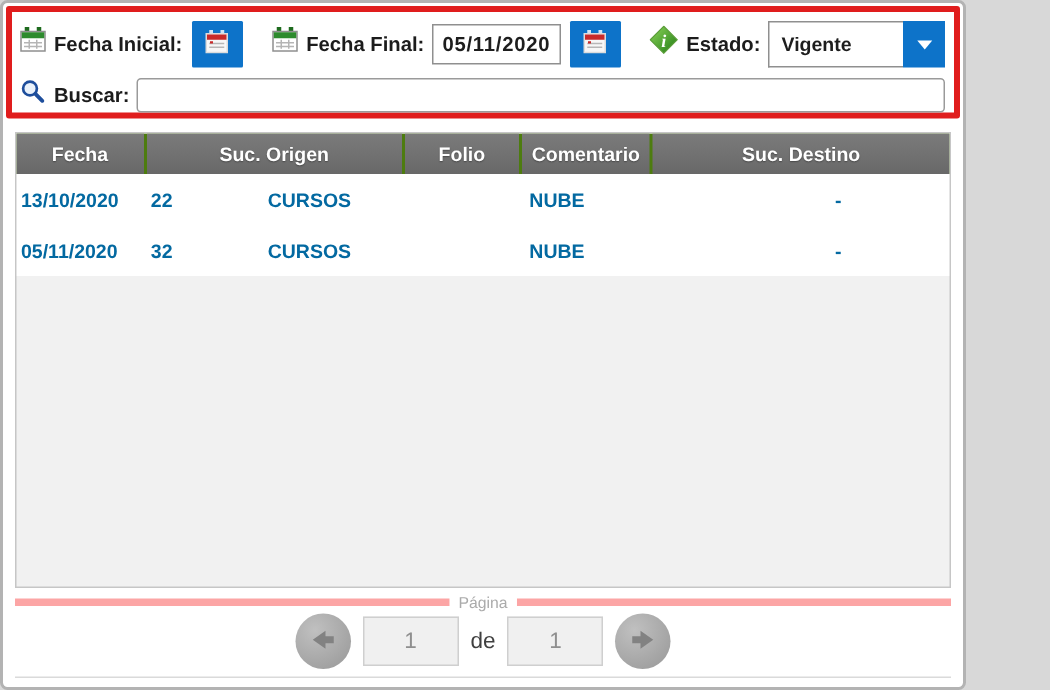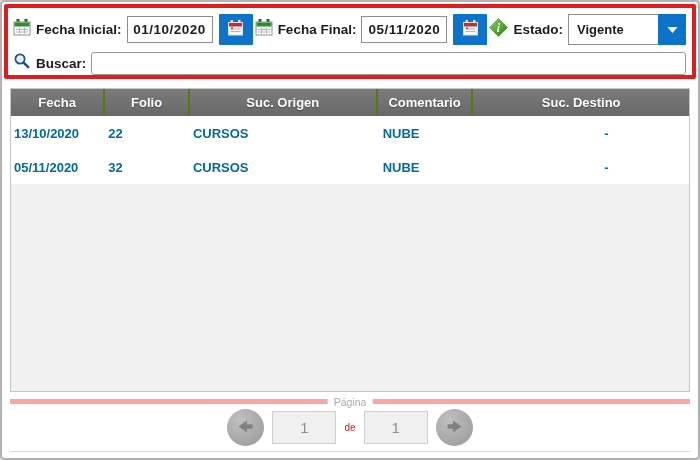--- a/index.html
+++ b/index.html
@@ -1,20 +1,20 @@
 <!DOCTYPE html>
 <html><head>
 <meta charset="utf-8">
 <style>
   * { box-sizing: border-box; margin: 0; padding: 0; }
   html,body { background:#d8d8d8; }
   body { width:700px; height:460px; font-family:"Liberation Sans", sans-serif; }
 
   .window {
-    position:relative; width:700px; height:460px;
+    position:relative; width:644px; height:460px;
     background:#fff; border:2px solid #b3b3b3; border-radius:5px;
     overflow:hidden;
   }
 
   
   .filter-panel {
     position:absolute; left:2px; top:2px; right:2px; height:75px;
     border:4px solid #e01d1d; background:#fff; border-radius:2px;
     padding:3px 6px 2px 5px;
   }
@@ -88,42 +88,41 @@
   .nav-btn {
     width:37px; height:37px; border:none; border-radius:50%;
     background:radial-gradient(circle at 35% 30%, #c0c0c0, #979797);
     display:flex; align-items:center; justify-content:center; cursor:pointer;
   }
   .page-input {
     width:64px; height:33px; background:#f0f0f0; border:1px solid #cfcfcf;
     text-align:center; font-family:"Liberation Sans",sans-serif;
     font-size:15px; color:#8f8f8f;
   }
-  .of-label { font-size:10px; color:#b91c1c; }
+  .of-label { font-size:15px; color:#404040; }
 </style>
 </head>
 <body>
 
 <div class="window">
 
   <div class="filter-panel">
     <div class="filter-row1">
 
       <div class="filter-group">
         <span>
           <svg width="18" height="17" viewBox="0 0 18 17">
             <rect x="3.5" y="0" width="3" height="4" fill="#1e6b1e"></rect>
             <rect x="11.5" y="0" width="3" height="4" fill="#1e6b1e"></rect>
             <rect x="1" y="3" width="16" height="13" fill="#ffffff" stroke="#8f8f8f"></rect>
             <rect x="1.5" y="3.5" width="15" height="4" fill="#2e8b2e"></rect>
             <path d="M3 10.5 h12 M3 13 h12 M6.5 8.5 v6 M11.5 8.5 v6" stroke="#b5b5b5" stroke-width="1" fill="none"></path>
           </svg>
         </span>
         <span class="filter-label">Fecha Inicial:</span>
-        <input class="date-input" type="text" value="01/10/2020" style="">
         <button class="cal-btn">
           <span>
             <svg width="17" height="16" viewBox="0 0 17 16">
               <rect x="3.5" y="0" width="2.5" height="3" fill="#cfe3f5"></rect>
               <rect x="11" y="0" width="2.5" height="3" fill="#cfe3f5"></rect>
               <rect x="1.5" y="2.5" width="14" height="12.5" fill="#f7f7f7" stroke="#dcdcdc"></rect>
               <rect x="2" y="3" width="13" height="3.5" fill="#c92a2a"></rect>
               <path d="M3.5 9 h10 M3.5 11.5 h10" stroke="#b7b7b7" stroke-width="1"></path>
               <rect x="4" y="7.5" width="2" height="1.5" fill="#c92a2a"></rect>
             </svg>
@@ -193,22 +192,22 @@
         </svg>
       </span>
       <span class="filter-label">Buscar:</span>
       <input class="search-input" type="text" value="" style="">
     </div>
   </div>
 
   <div class="table-wrap">
     <div class="thead">
       <div class="th col-fecha">Fecha</div>
+      <div class="th col-origen">Suc. Origen</div>
       <div class="th col-folio">Folio</div>
-      <div class="th col-origen">Suc. Origen</div>
       <div class="th col-comentario">Comentario</div>
       <div class="th col-destino">Suc. Destino</div>
     </div>
     <div class="tbody">
       <div class="tr">
         <div class="td col-fecha">13/10/2020</div>
         <div class="td col-folio">22</div>
         <div class="td col-origen">CURSOS</div>
         <div class="td col-destino">NUBE</div>
         <div class="td col-comentario">-</div>

